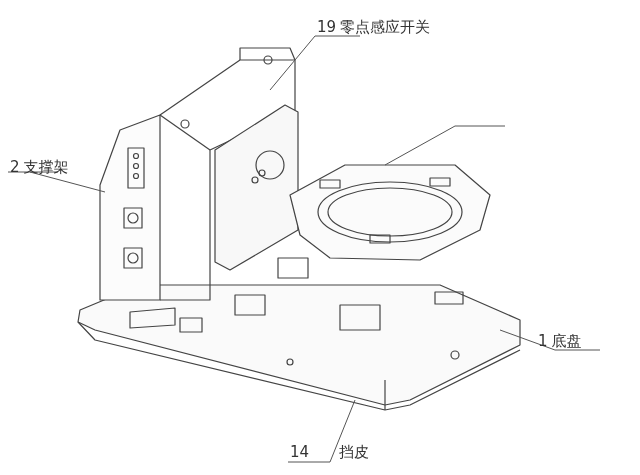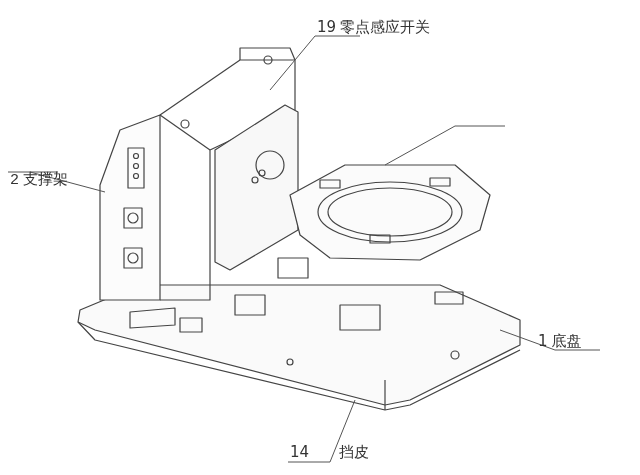--- a/index.html
+++ b/index.html
@@ -68,21 +68,21 @@
       <path d="M455 126 L505 126 M455 126 L385 165"></path>
       <path d="M8 172 L58 172 M30 172 L105 192"></path>
       <path d="M555 350 L600 350 M555 350 L500 330"></path>
       <path d="M288 462 L330 462 L355 400"></path>
     </g>
   </svg>
 
   <div class="label" style="left:317px;top:18px;">
     <span class="num">19</span><span>零点感应开关</span>
   </div>
-  <div class="label" style="left:10px;top:172px;font-family:Liberation Mono, monospace;">
+  <div class="label" style="left:10px;top:158px;">
     <span class="num">2</span><span>支撑架</span>
   </div>
   <div class="label" style="left:538px;top:332px;">
     <span class="num">1</span><span>底盘</span>
   </div>
   <div class="label" style="left:290px;top:443px;">
     <span class="num" style="margin-right:30px;">14</span><span>挡皮</span>
   </div>
 </div>
 

